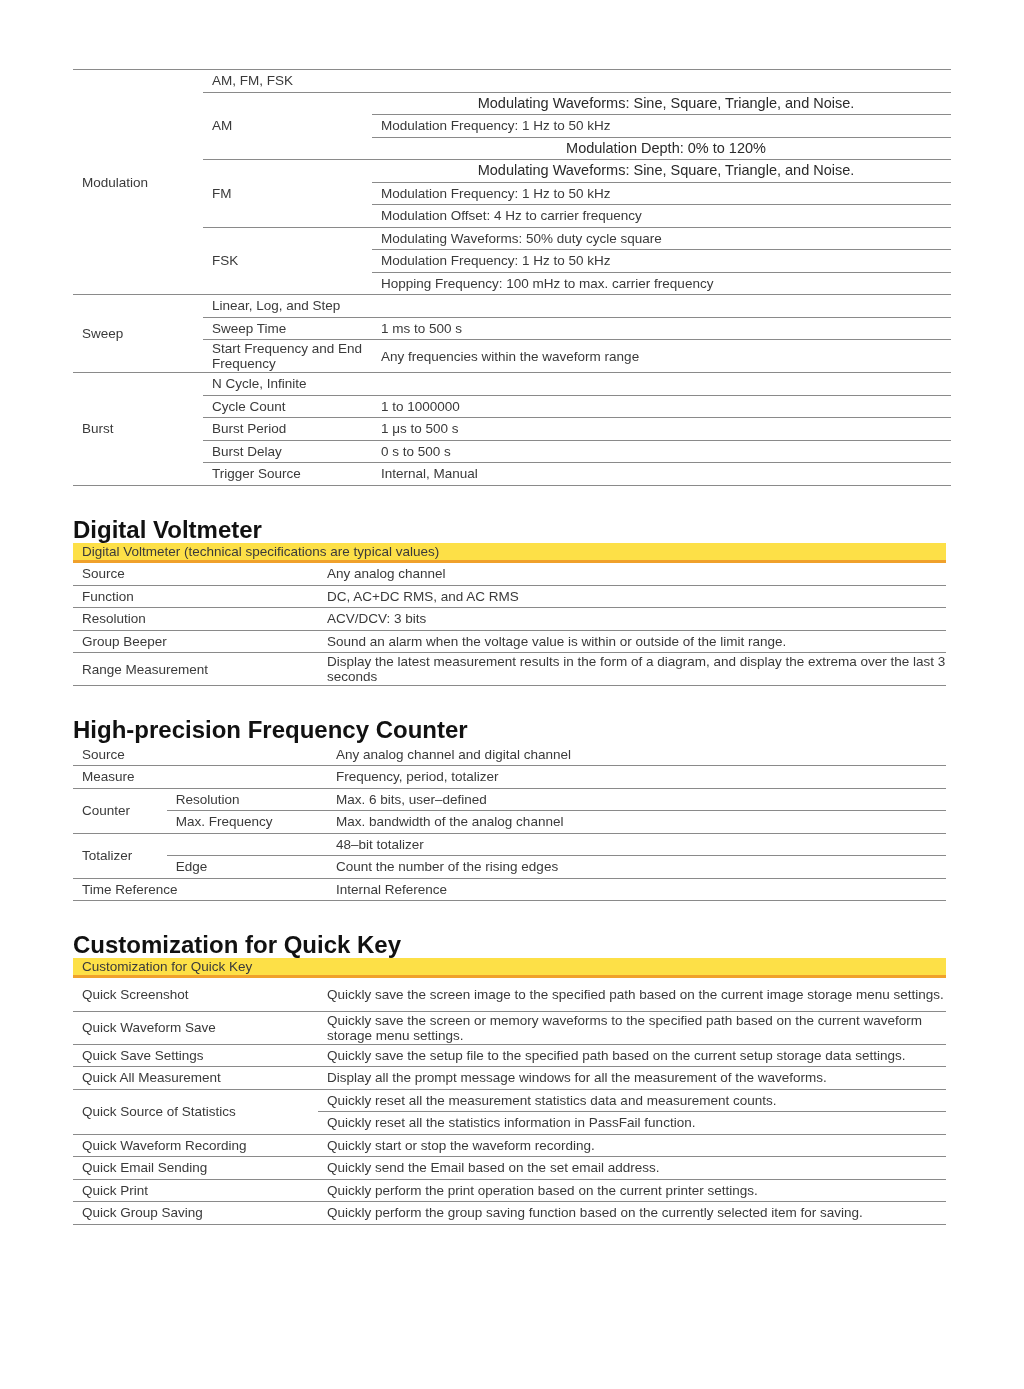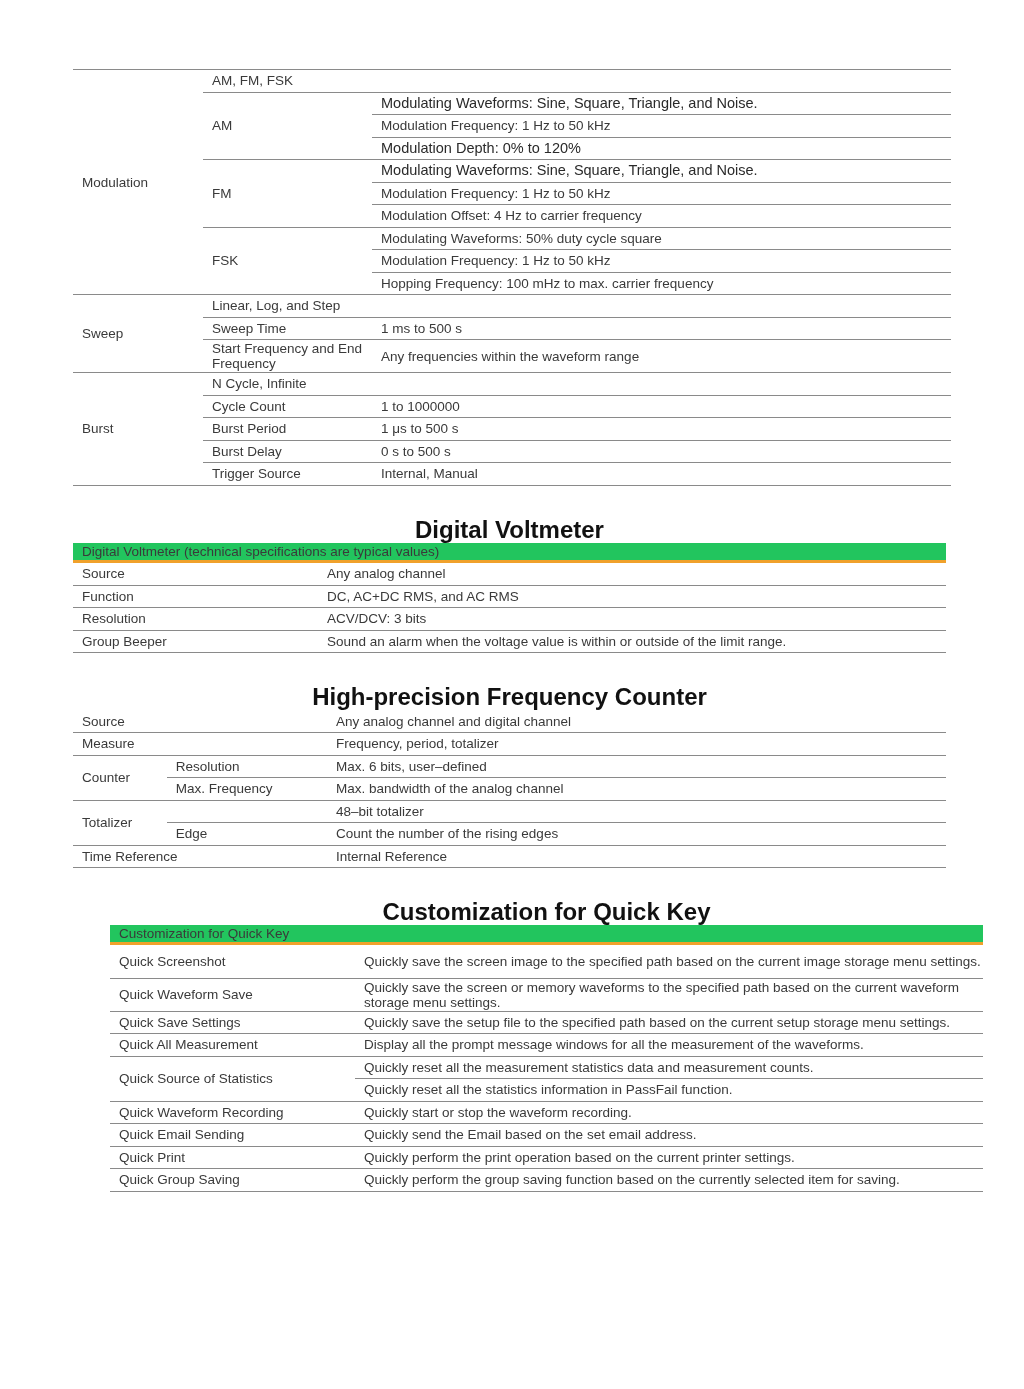--- a/index.html
+++ b/index.html
@@ -3,30 +3,30 @@
 <meta charset="utf-8">
 <style>
   html, body { margin:0; padding:0; background:#ffffff; }
   body { width:1024px; height:1389px; position:relative; font-family:"Liberation Sans", sans-serif; color:#3a3a3a; }
   .page { position:absolute; left:73px; top:0; width:878px; }
   table { border-collapse:collapse; width:100%; font-size:13.5px; }
   td { padding:0 0 0 9px; vertical-align:middle; line-height:15px; }
   .line { border-bottom:1.5px solid #8a8a8a; }
   .h { height:22.5px; }
   .h2 { height:33px; }
-  .large { font-size:14.5px; color:#2a2a2a; }
+  .large { font-size:14.5px; color:#2a2a2a;text-align:center; }
 
   
   #mod-table { margin-top:69px; border-top:1.5px solid #8a8a8a; }
   #mod-table td.c1 { width:121px; }
   #mod-table td.c2 { width:160px; }
 
-  h2 { font-family:"Liberation Sans", sans-serif; font-weight:bold; font-size:24px; color:#111; margin:0; padding:0; line-height:26px;text-align:center; }
+  h2 { font-family:"Liberation Sans", sans-serif; font-weight:bold; font-size:24px; color:#111; margin:0; padding:0; line-height:26px; }
   .sec { width:873px; }
-  .secbar { background:#22c55e; border-bottom:3px solid #f0a12b; height:17px; line-height:17px; font-size:13.5px; padding-left:9px; color:#3a3a3a; }
+  .secbar { background:#fde047; border-bottom:3px solid #f0a12b; height:17px; line-height:17px; font-size:13.5px; padding-left:9px; color:#3a3a3a; }
   .sec td.k { width:236px; }
   .sec td.k2 { width:81px; }
   .sec td.k3 { width:145px; }
 </style>
 </head>
 <body>
 
 <div class="page">
 
   <table id="mod-table">
@@ -119,20 +119,24 @@
             <td class="line">DC, AC+DC RMS, and AC RMS</td>
           </tr>
       <tr class="h">
             <td class="k line">Resolution</td>
             <td class="line">ACV/DCV: 3 bits</td>
           </tr>
       <tr class="h">
             <td class="k line">Group Beeper</td>
             <td class="line">Sound an alarm when the voltage value is within or outside of the limit range.</td>
           </tr>
+      <tr class="h2">
+            <td class="k line">Range Measurement</td>
+            <td class="line">Display the latest measurement results in the form of a diagram, and display the extrema over the last 3 seconds</td>
+          </tr>
     </tbody>
       </table>
   </div>
 
   <div class="sec" style="margin-top:31px;">
     <h2>High-precision Frequency Counter</h2>
     <table>
       <tbody>
           <tr class="h">
             <td class="line" colspan="2" style="width:245px;">Source</td>
@@ -161,36 +165,36 @@
             <td class="line">Count the number of the rising edges</td>
           </tr>
       <tr class="h">
             <td class="line" colspan="2">Time Reference</td>
             <td class="line">Internal Reference</td>
           </tr>
     </tbody>
       </table>
   </div>
 
-  <div class="sec" style="margin-top:31px;margin-left:37px;">
+  <div class="sec" style="margin-top:31px;">
     <h2>Customization for Quick Key</h2>
     <div class="secbar">Customization for Quick Key</div>
     <table>
       <tbody>
           <tr class="h2">
             <td class="k line">Quick Screenshot</td>
             <td class="line">Quickly save the screen image to the specified path based on the current image storage menu settings.</td>
           </tr>
       <tr class="h2">
             <td class="k line">Quick Waveform Save</td>
             <td class="line">Quickly save the screen or memory waveforms to the specified path based on the current waveform storage menu settings.</td>
           </tr>
       <tr class="h">
             <td class="k line">Quick Save Settings</td>
-            <td class="line">Quickly save the setup file to the specified path based on the current setup storage menu settings.</td>
+            <td class="line">Quickly save the setup file to the specified path based on the current setup storage data settings.</td>
           </tr>
       <tr class="h">
             <td class="k line">Quick All Measurement</td>
             <td class="line">Display all the prompt message windows for all the measurement of the waveforms.</td>
           </tr>
       <tr class="h">
             <td class="k line" rowspan="2">Quick Source of Statistics</td>
             <td class="line">Quickly reset all the measurement statistics data and measurement counts.</td>
           </tr>
       <tr class="h">

